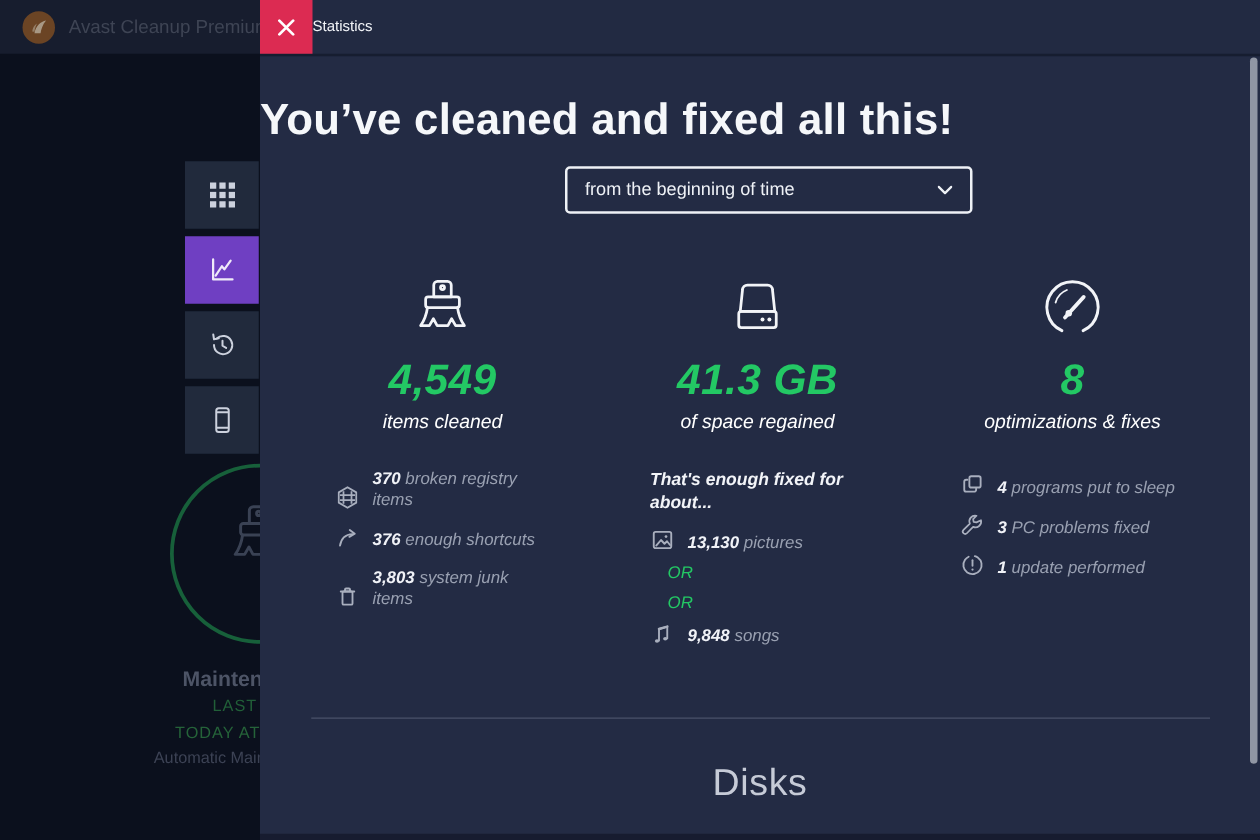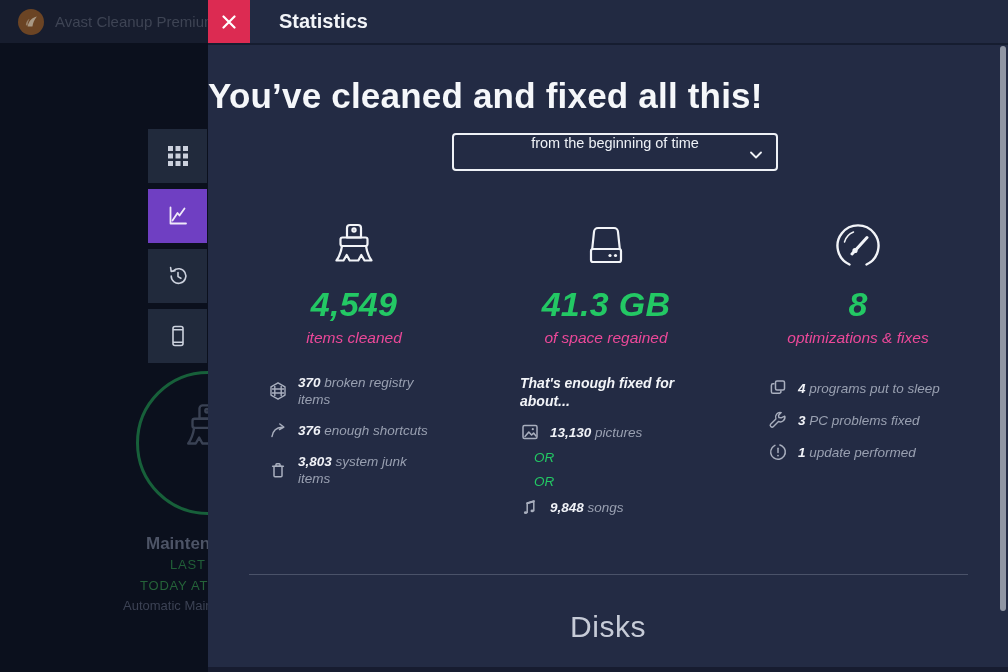--- a/index.html
+++ b/index.html
@@ -22,33 +22,33 @@
   .bg-line{position:absolute;white-space:nowrap;}
   .bg-maint-title{left:146px;top:534px;font-size:17px;font-weight:700;color:#4d5466;}
   .bg-maint-l1{left:170px;top:557px;font-size:13px;color:#215f38;letter-spacing:.8px;}
   .bg-maint-l2{left:140px;top:578px;font-size:13px;color:#256339;letter-spacing:.8px;}
   .bg-maint-l3{left:123px;top:598px;font-size:13px;color:#3c4254;}
   
   .panel{position:absolute;left:208px;top:0;width:800px;height:672px;background:#232b44;z-index:10;}
   .panel::after{content:'';position:absolute;left:0;right:0;bottom:0;height:5px;background:rgba(8,12,24,.45);}
   .panel-header{position:absolute;left:0;top:0;width:800px;height:43px;background:#222a42;border-bottom:2px solid #161d30;display:flex;box-sizing:content-box;}
   .close-btn{width:42px;height:43px;background:#dc2b52;display:flex;align-items:center;justify-content:center;cursor:pointer;}
-  .header-title{line-height:43px;padding-left:29px;font-size:20px;font-weight:700;color:#f2f4f8;}
+  .header-title{line-height:43px;font-size:12px;font-weight:400;color:#f2f4f8;}
   .headline{position:absolute;top:76px;left:0;width:100%;text-align:left;font-size:35px;font-weight:700;color:#f5f7fa;letter-spacing:.2px;}
   .dropdown{position:absolute;top:133px;left:244px;width:294px;height:34px;border:2px solid #eef1f6;border-radius:4px;
-    display:flex;align-items:center;padding:0 14px;color:#eef1f6;font-size:14.5px;cursor:pointer;flex-direction:column;}
+    display:flex;align-items:center;padding:0 14px;color:#eef1f6;font-size:14.5px;cursor:pointer;}
   .dropdown .chev{margin-left:auto;display:flex;color:#eef1f6;}
   .stats-row{position:absolute;top:220px;left:20px;width:756px;display:flex;}
   .stat-col{width:252px;display:flex;flex-direction:column;align-items:center;box-sizing:border-box;font-style:italic;}
   .stat-icon{height:54px;color:#f2f4f8;}
   .stat-value{margin-top:13px;font-size:34px;font-weight:700;color:#23c864;line-height:34px;letter-spacing:.3px;}
-  .stat-caption{margin-top:8px;font-size:15.5px;color:#ec4899;}
+  .stat-caption{margin-top:8px;font-size:15.5px;color:#ffffff;}
   .stat-details{align-self:stretch;margin-top:27px;padding-left:40px;color:#99a0b1;font-size:13.5px;}
   .stat-col.col3 .stat-details{margin-top:32px;padding-left:36px;}
-  .detail-row{display:flex;align-items:center;gap:10px;margin-bottom:13px;line-height:17px;}
+  .detail-row{display:flex;align-items:flex-end;gap:10px;margin-bottom:13px;line-height:17px;}
   .detail-row .ic{flex:0 0 auto;color:#a9afbe;margin-top:-1px;}
   .detail-text{max-width:150px;}
   .col1 .detail-text{max-width:140px;}
   .count{font-weight:700;color:#f0f2f7;}
   .space-intro{font-weight:700;color:#f2f4f8;font-size:14px;line-height:18px;max-width:172px;margin-bottom:13px;}
   .or-label{color:#23c864;font-size:13.5px;margin:7px 0 9px 14px;}
   .col2 .detail-row{margin-bottom:8px;}
   .divider{position:absolute;top:574px;left:41px;width:719px;height:1px;background:#4a5269;}
   .section-title{position:absolute;top:610px;left:0;width:100%;text-align:center;font-size:30px;font-weight:300;color:#c6cbd7;letter-spacing:.5px;}
   .scroll-thumb{position:absolute;top:46px;right:2px;width:6px;height:565px;border-radius:3px;background:#9096a4;}

